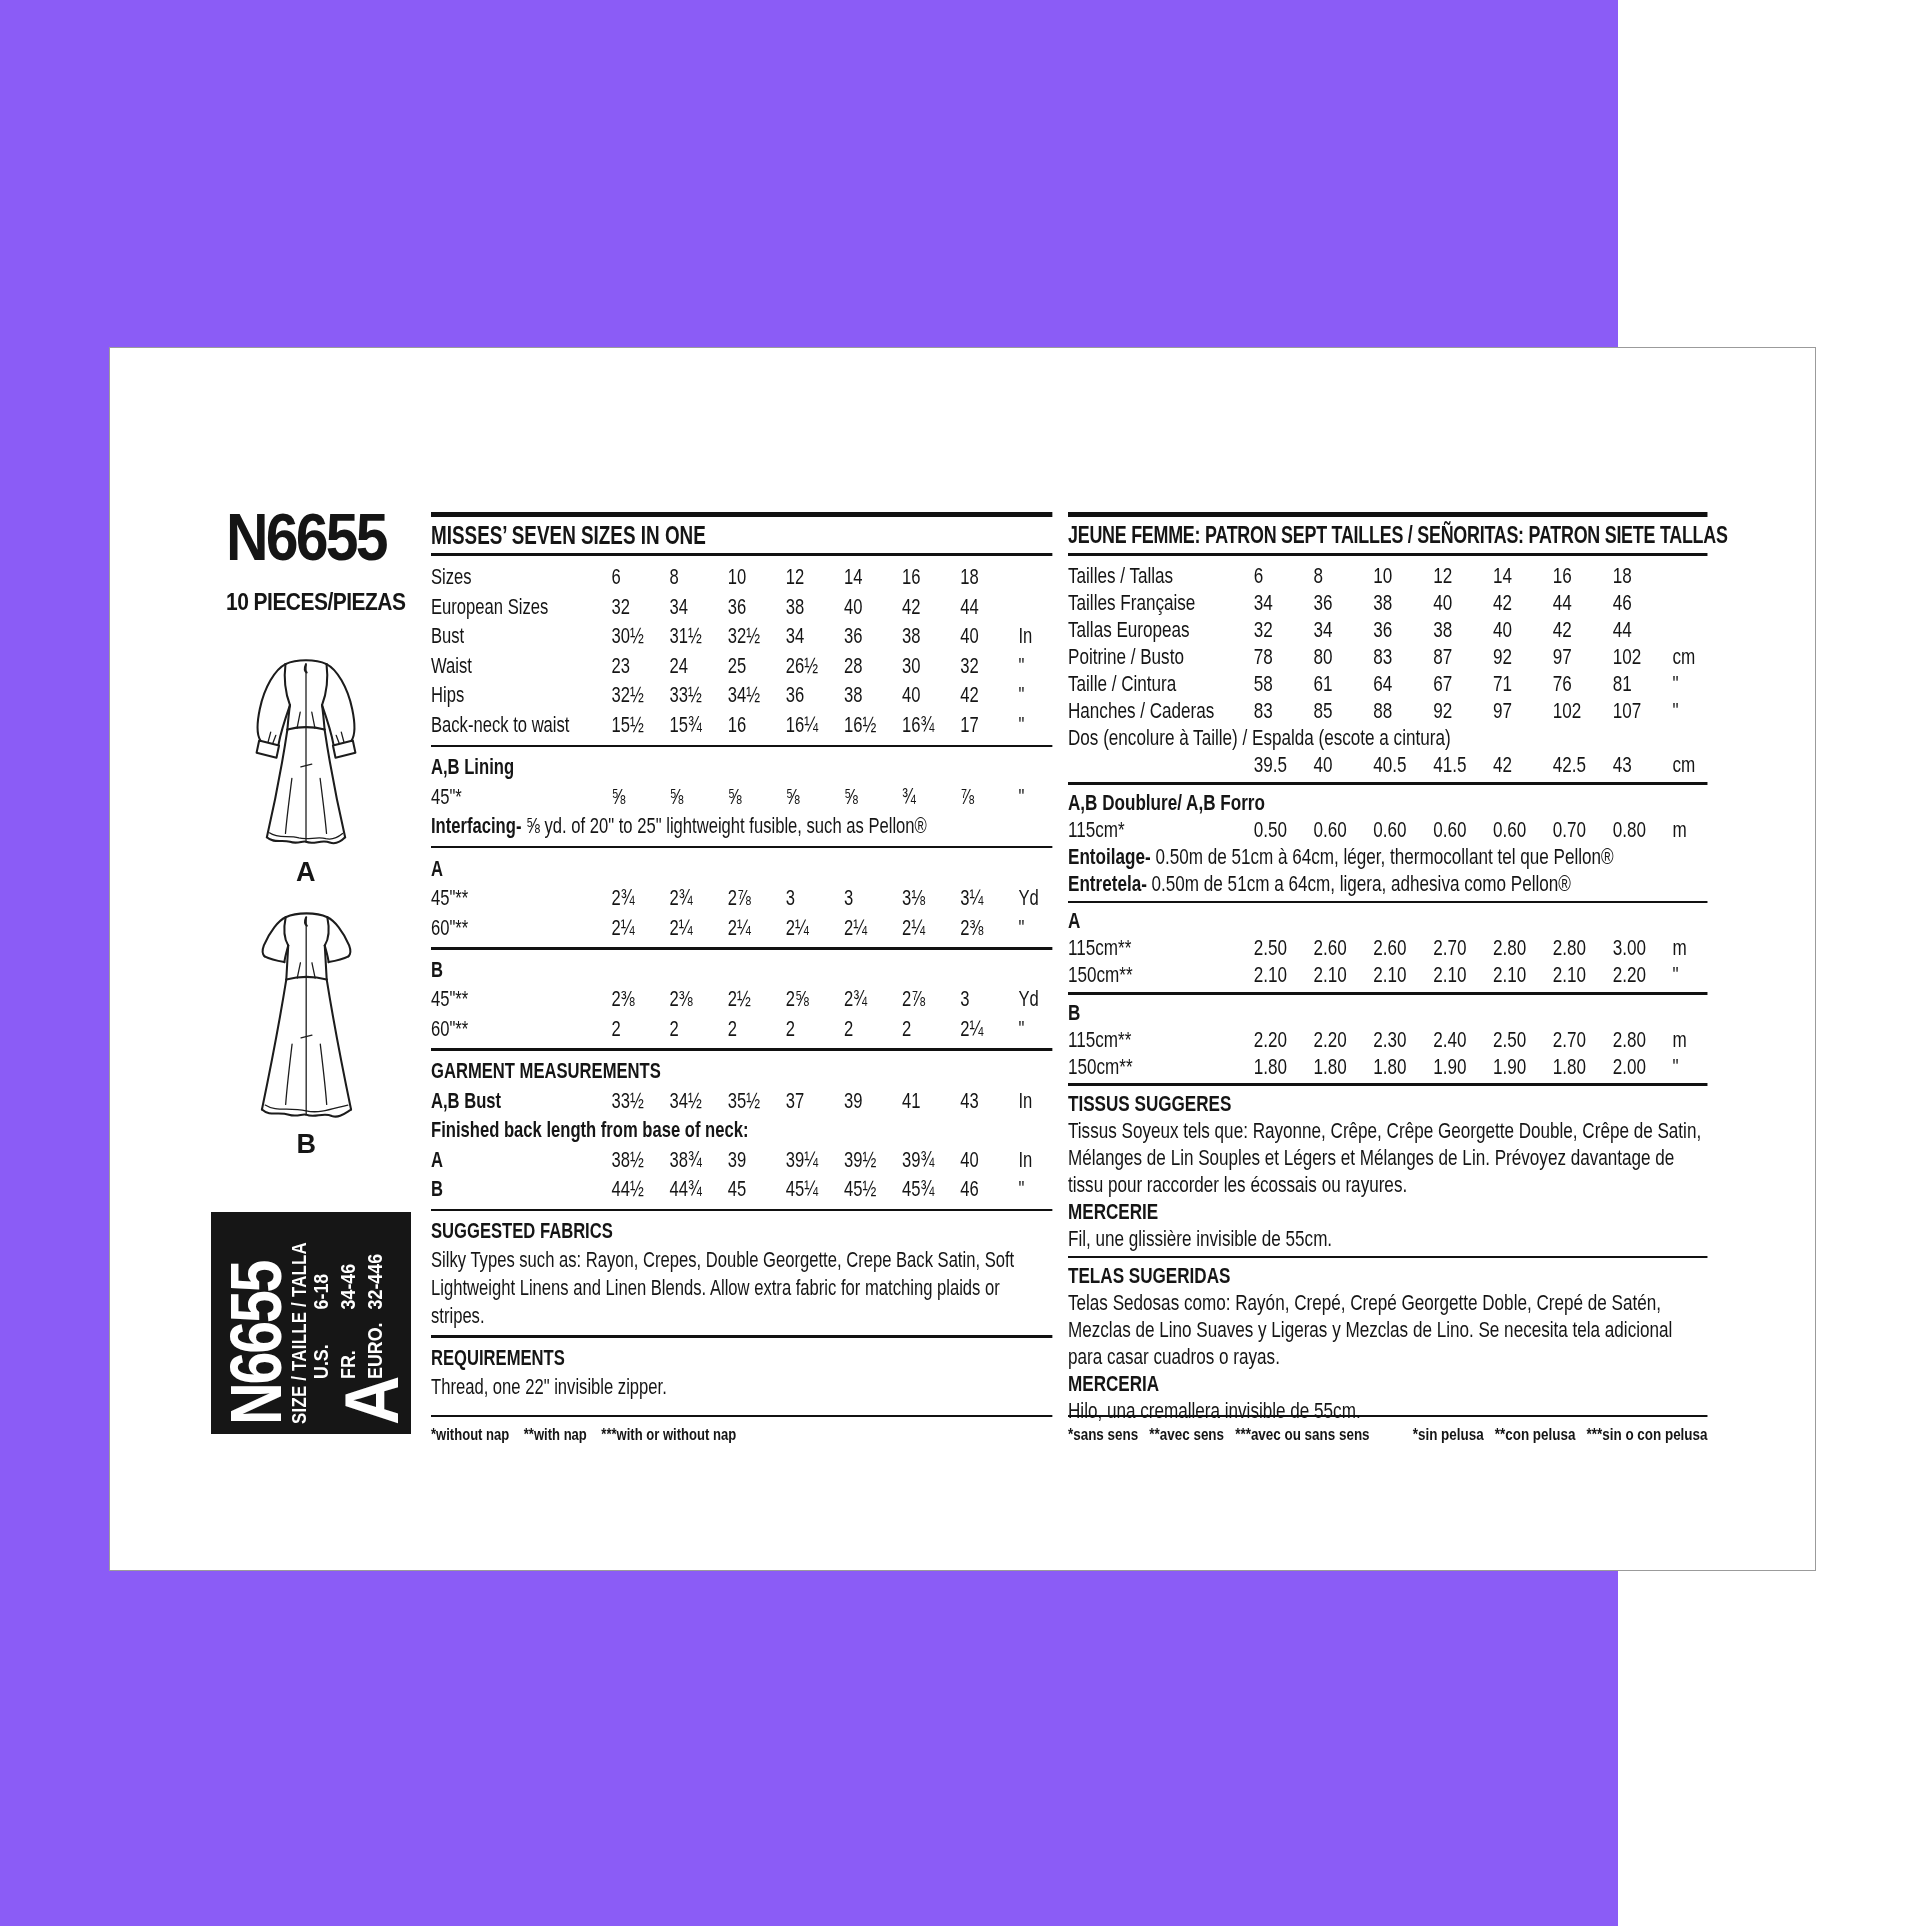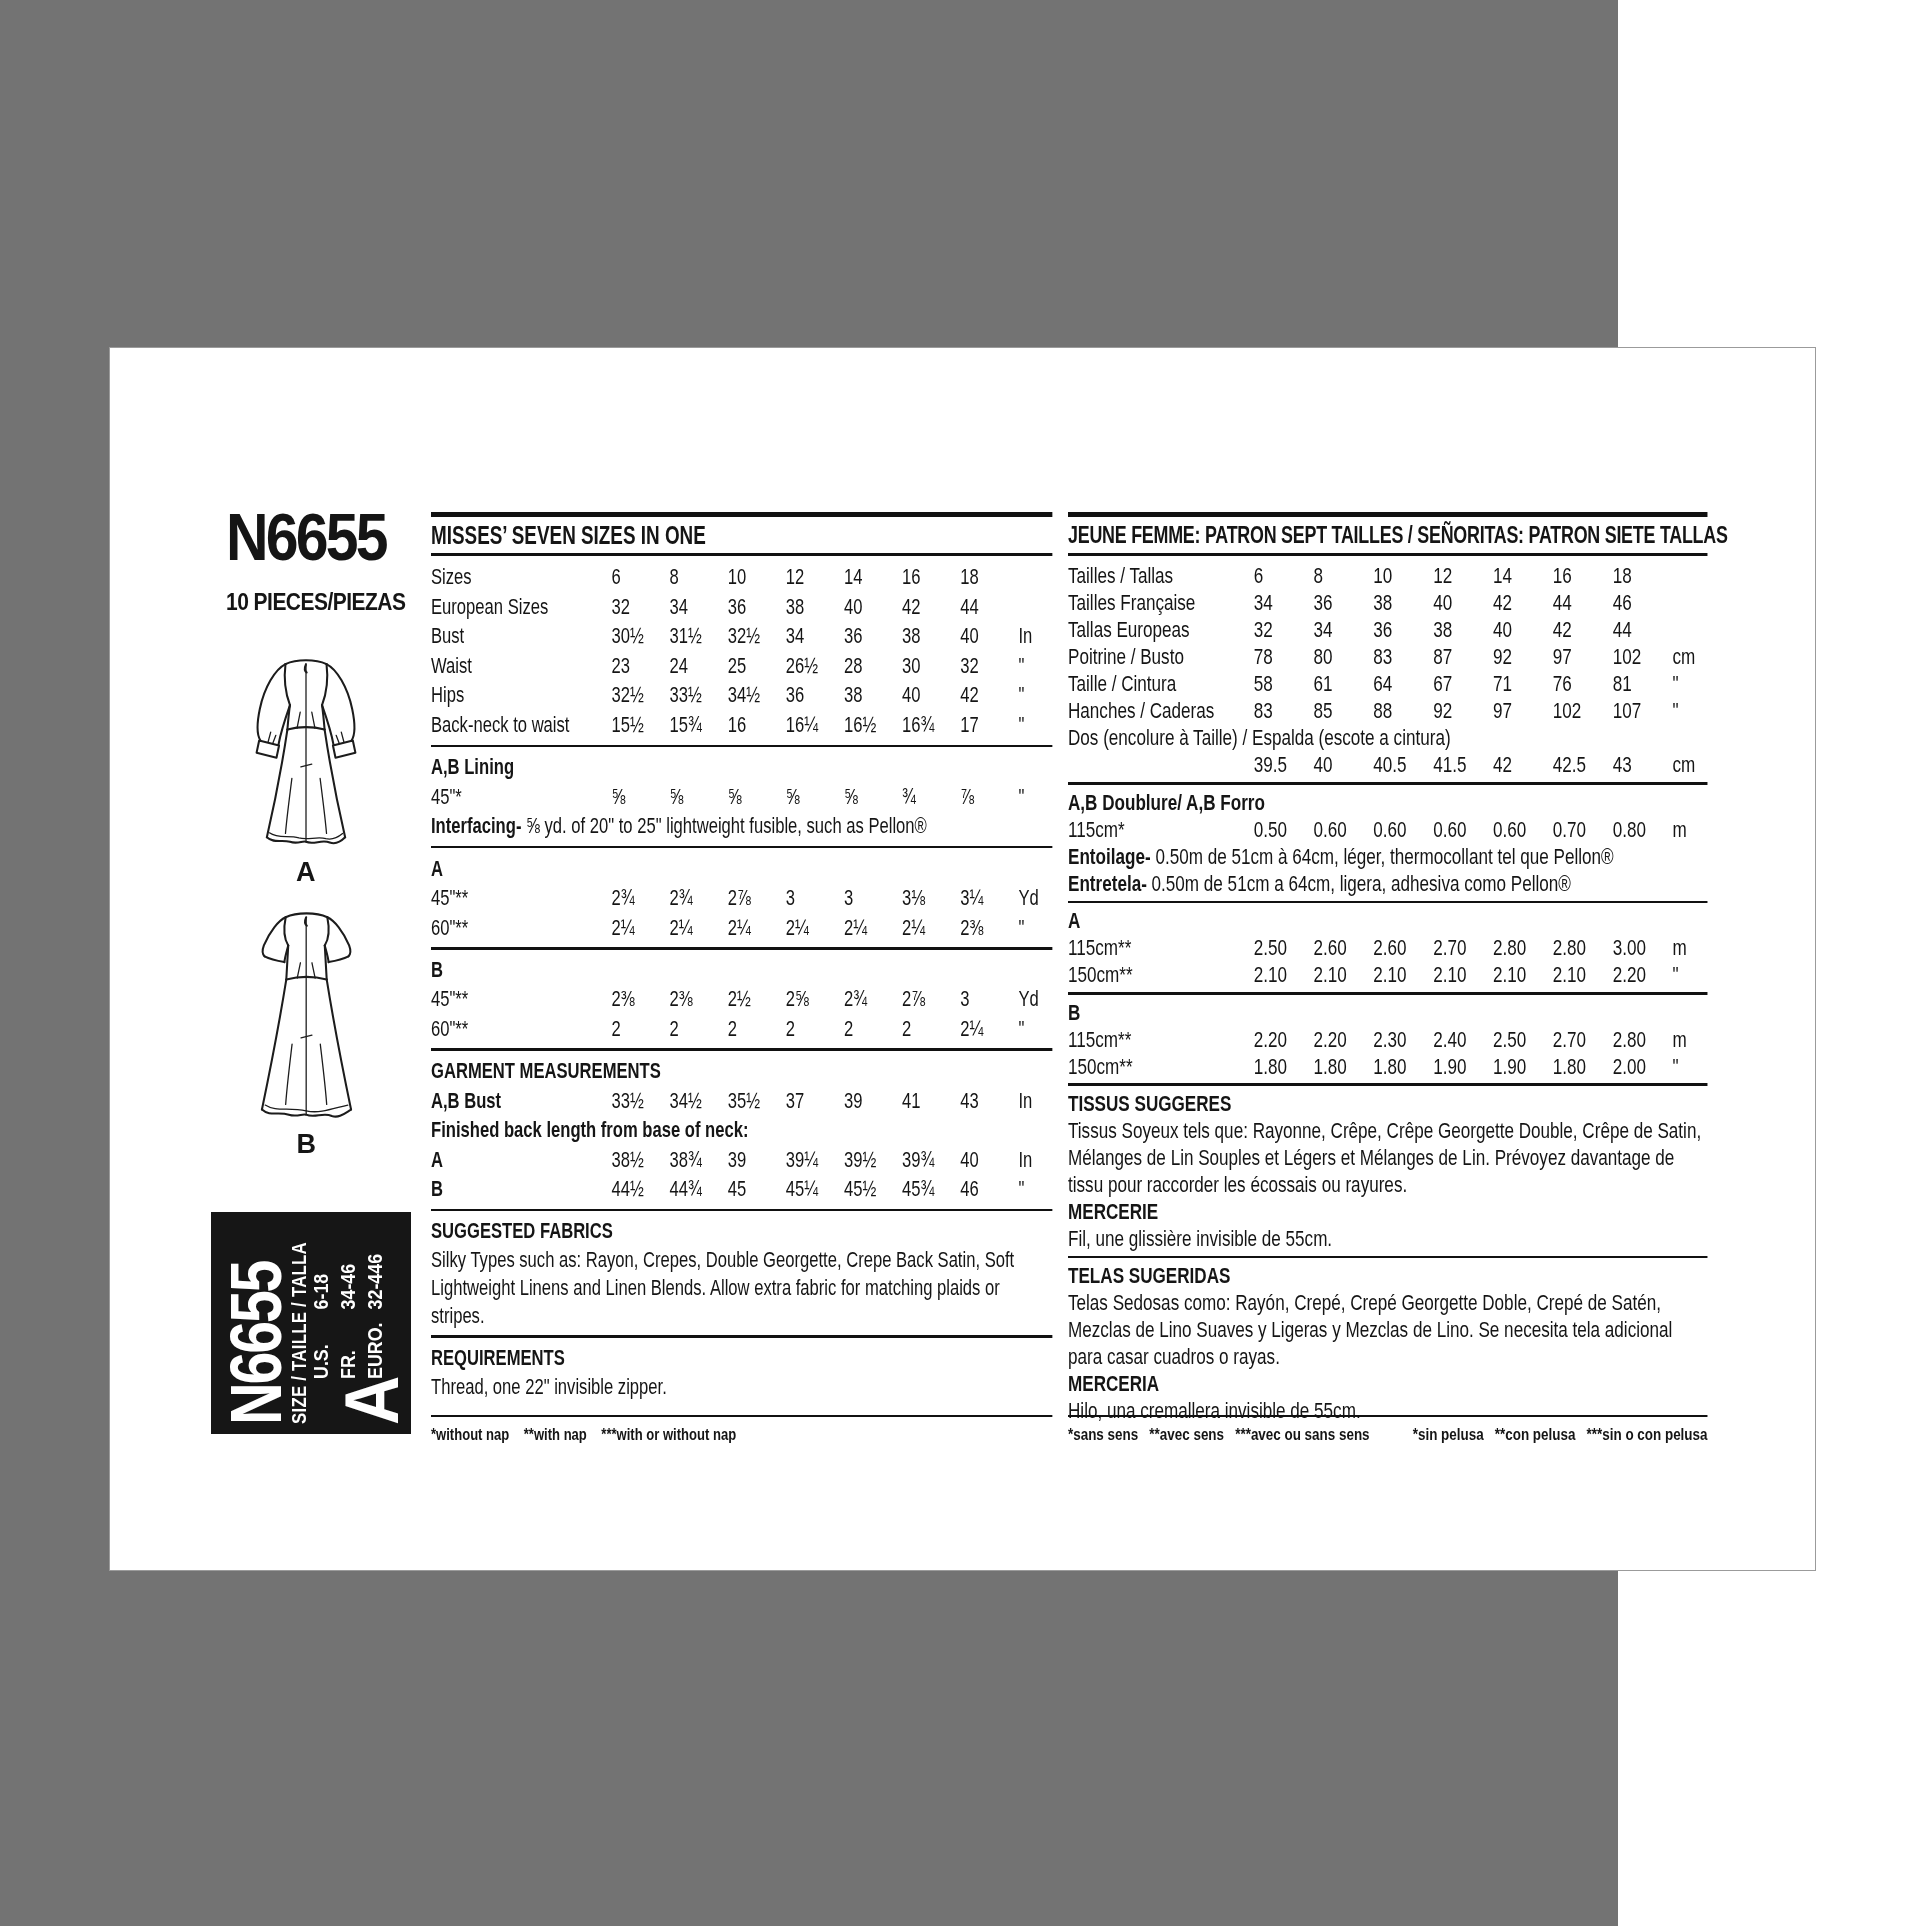--- a/index.html
+++ b/index.html
@@ -1,16 +1,16 @@
 <!DOCTYPE html>
 <html style="font-size:10.3px"><head>
 <meta charset="utf-8">
 <style>
   html,body{margin:0;padding:0;background:#fff;}
-  #canvas{position:relative;width:1618px;height:1926px;background:#737373;
+  #canvas{position:relative;width:1618px;height:1926px;background:#8b5cf6;
           font-family:"Liberation Sans","DejaVu Sans",sans-serif;color:#151515;}
   .sheet{position:absolute;left:109px;top:347px;width:1705px;height:1222px;border:1.9px solid #9b9b9b;background:#fff;}
 
   
   .brand{position:absolute;left:226px;top:505px;}
   .brand .num{font-weight:bold;font-size:67px;line-height:64px;letter-spacing:-3.2px;
               transform:scaleX(0.88);transform-origin:0 0;white-space:nowrap;}
   .brand .pieces{font-weight:bold;font-size:24.4px;letter-spacing:-0.6px;margin-top:19px;
               transform:scaleX(0.86);transform-origin:0 0;white-space:nowrap;}
 

